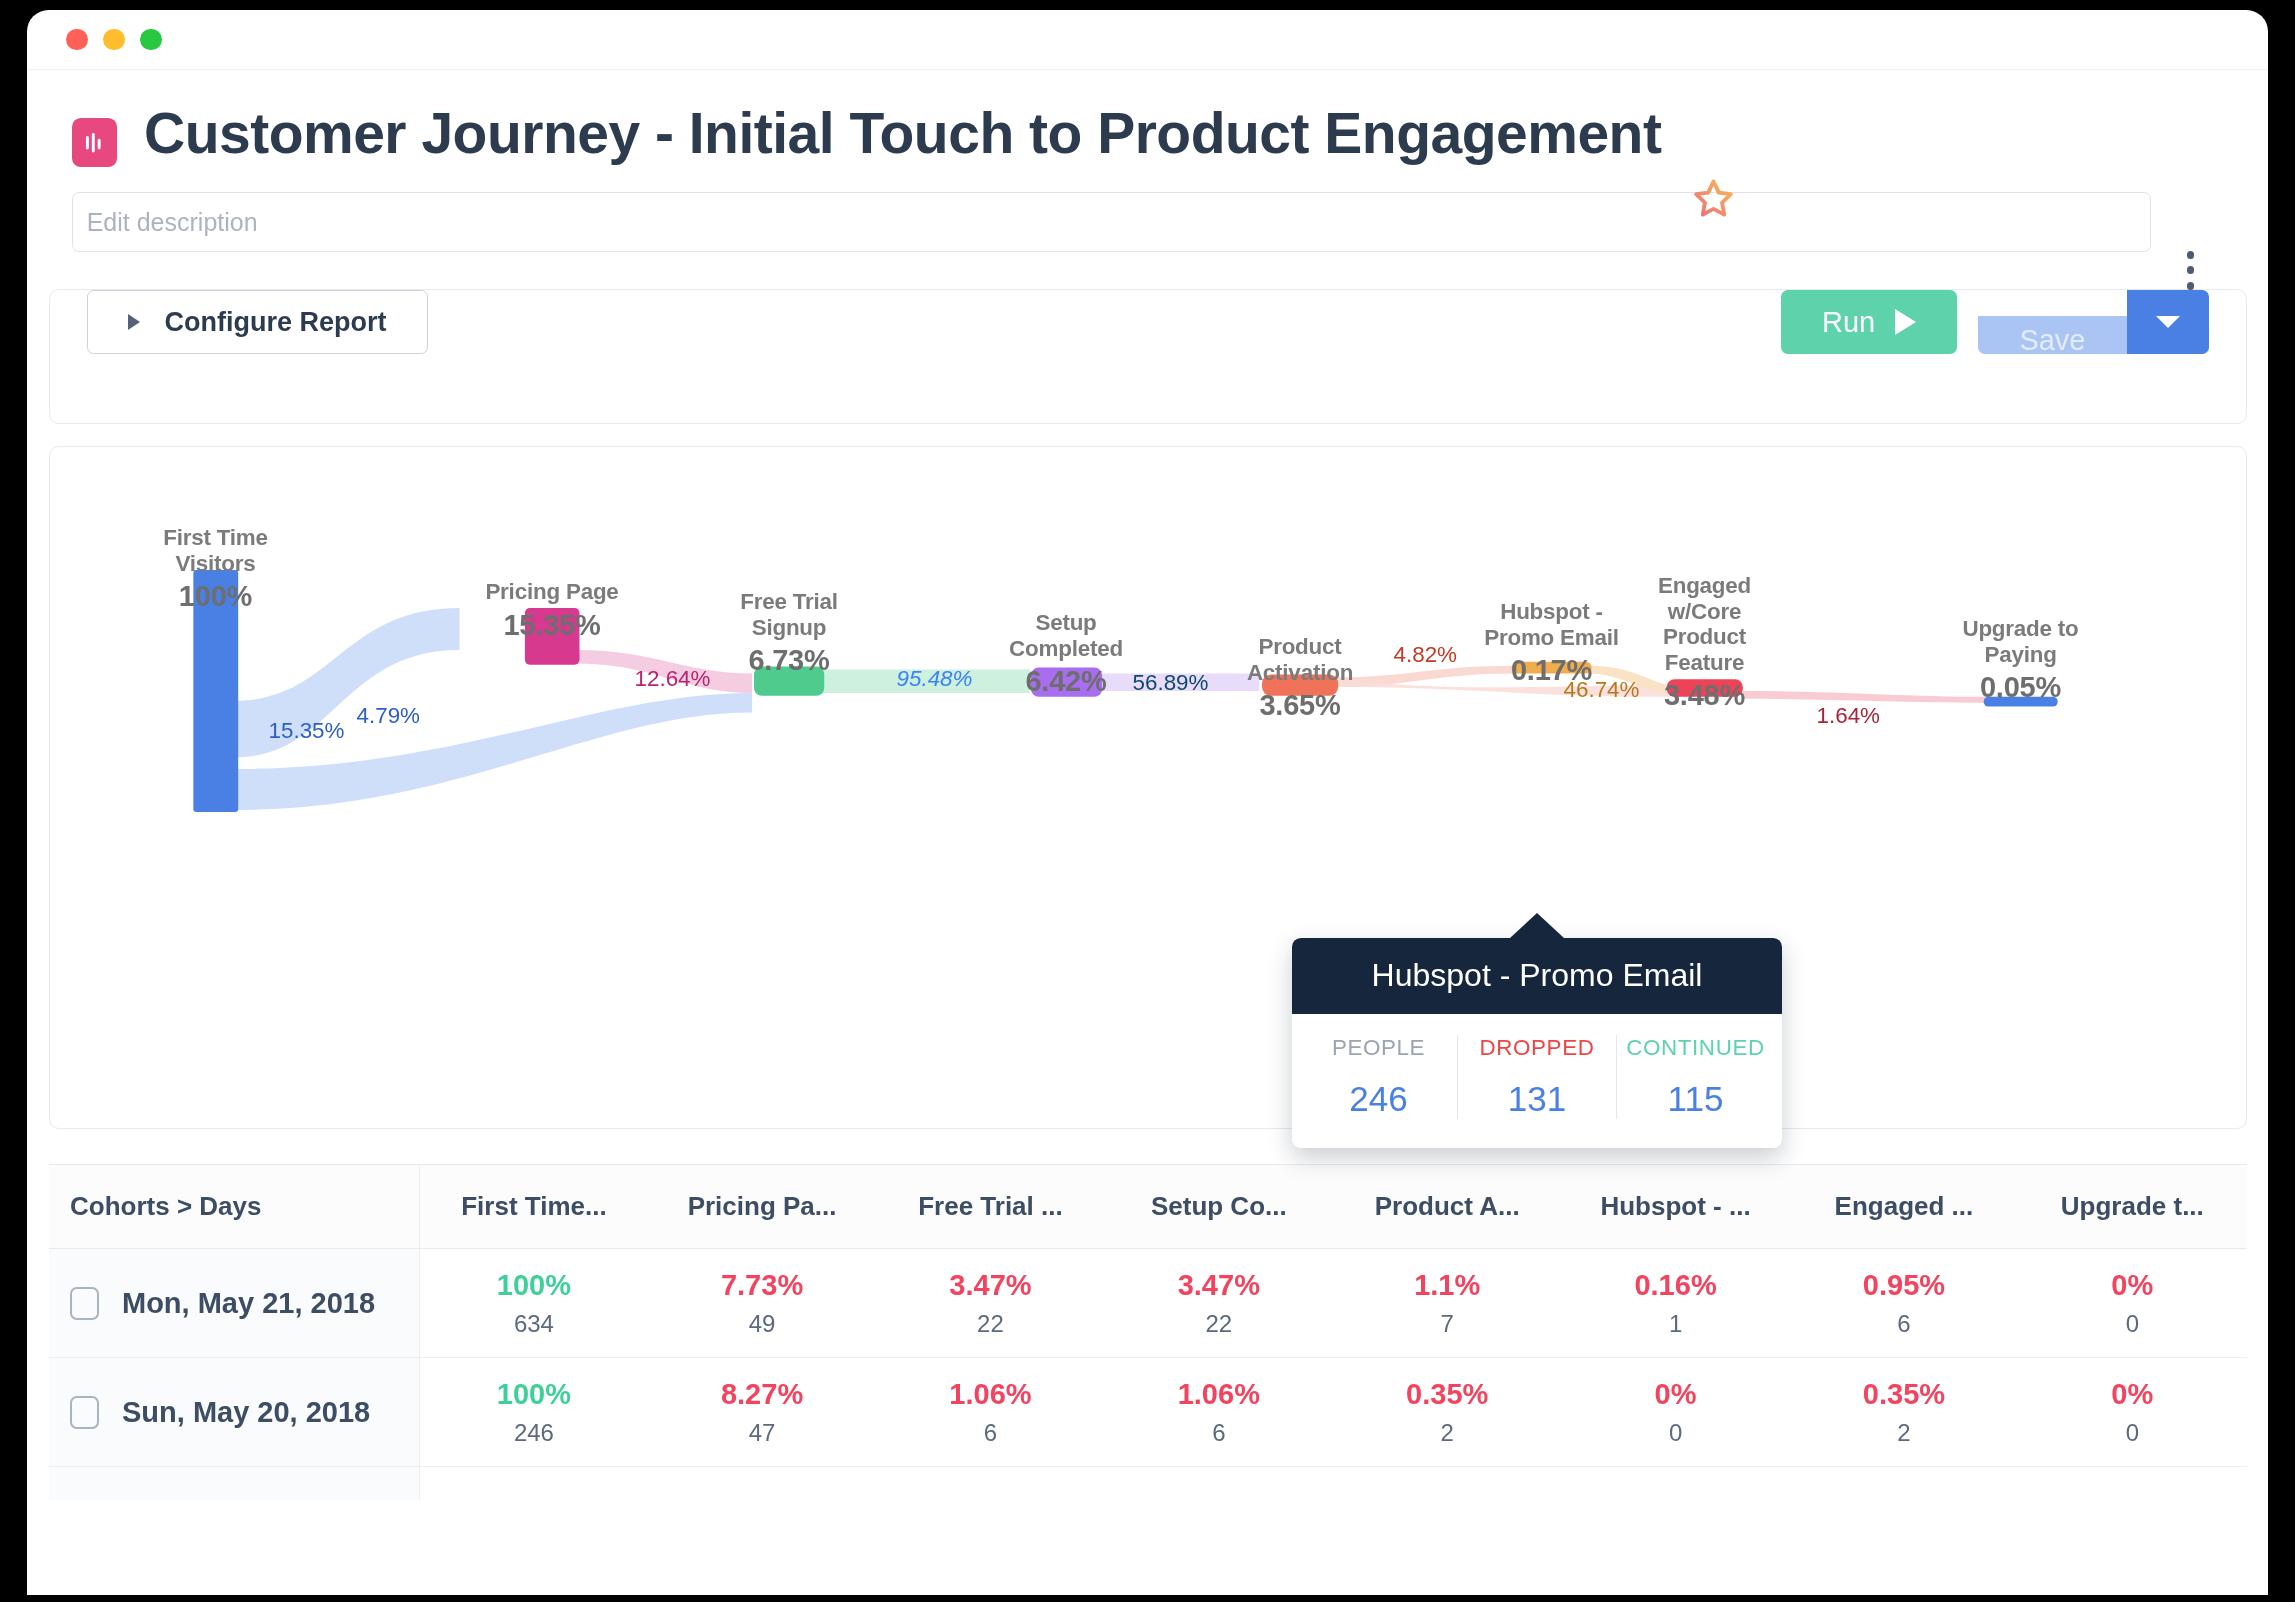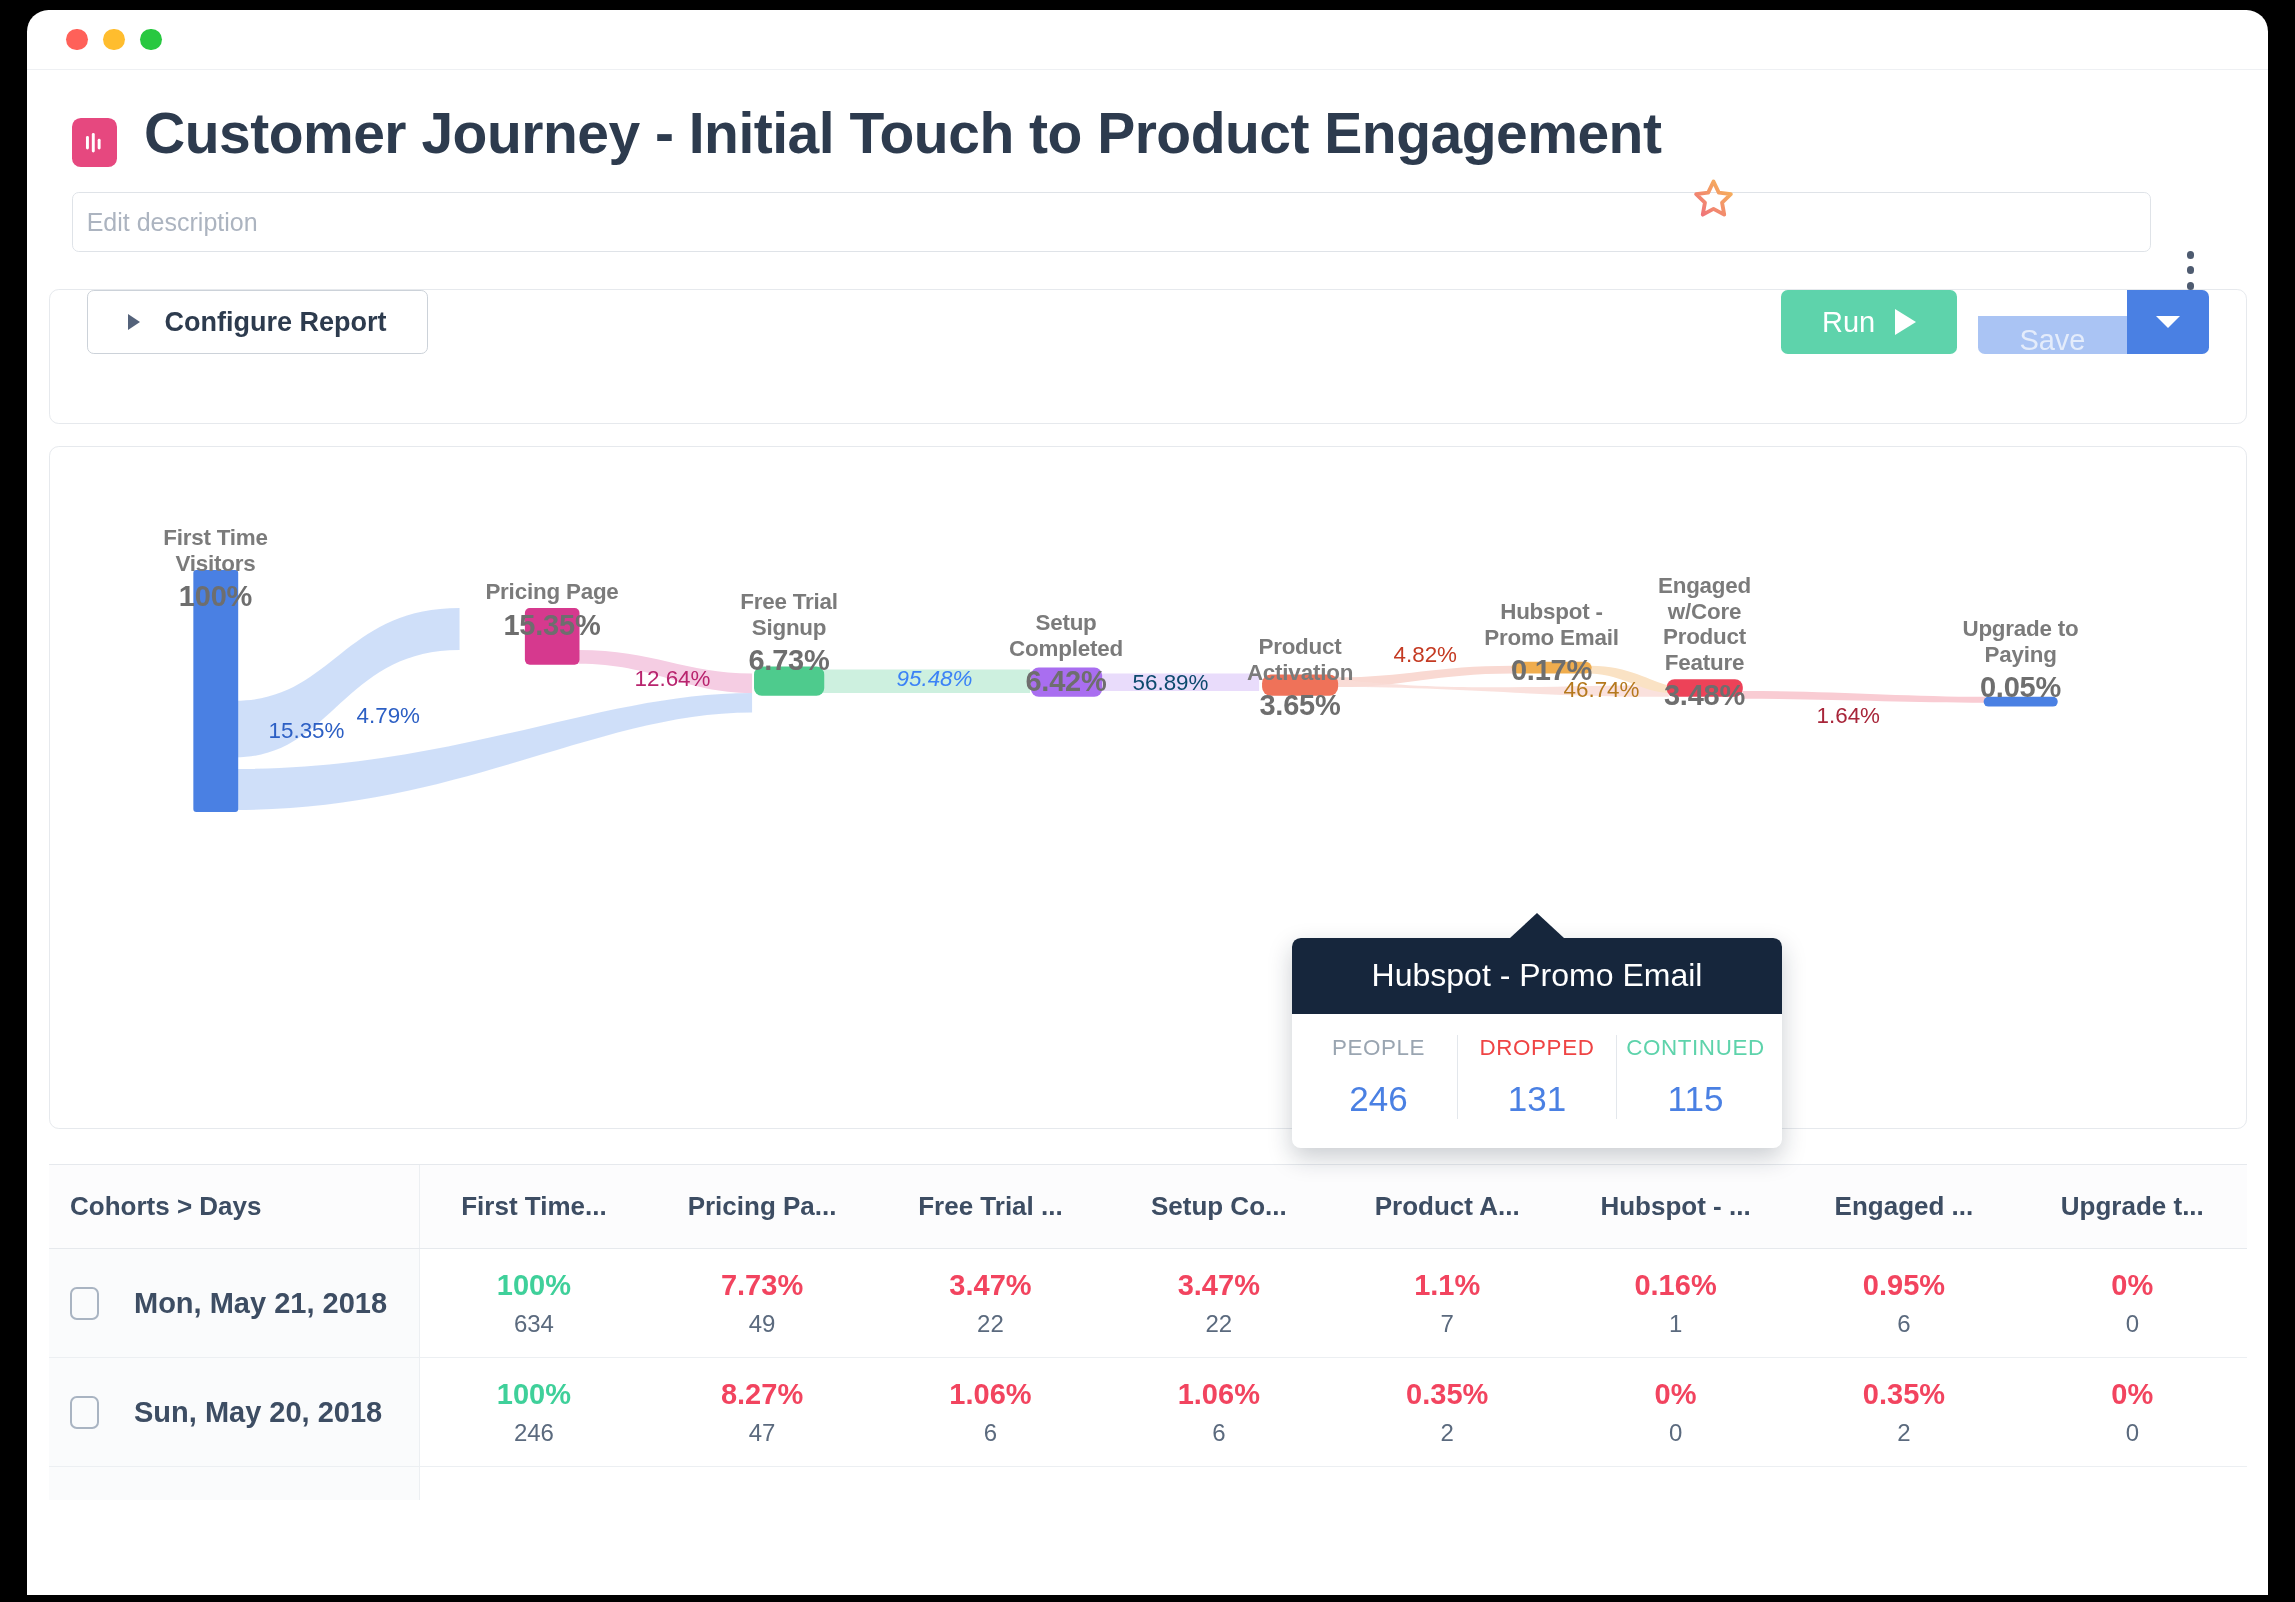--- a/index.html
+++ b/index.html
@@ -222,21 +222,21 @@
     text-align: center;
     border-bottom: 1px solid #eceff2;
     vertical-align: middle;
   }
   tbody td.cohort-cell {
     text-align: left;
     background: #fafbfc;
     border-right: 1px solid #eceff2;
     padding-left: 21.5px;
   }
-  .cohort-inner { display: flex; align-items: center; gap: 35px; }
+  .cohort-inner { display: flex; align-items: center; gap: 23px; }
   .chk {
     width: 29px; height: 33px;
     border: 2.9px solid #a9b4c2;
     border-radius: 6.8px;
     flex: 0 0 auto;
   }
   .cohort-name { font-size: 29px; font-weight: 700; color: #3d4d63; }
   .cell-pct { font-size: 29px; font-weight: 700; display: block; }
   .cell-pct.green { color: #3fd09a; }
   .cell-pct.red   { color: #f2445f; }

